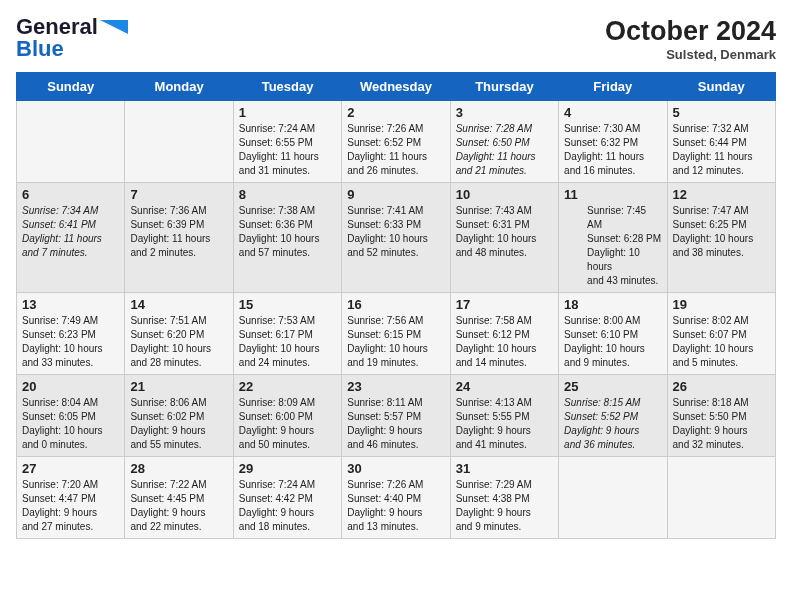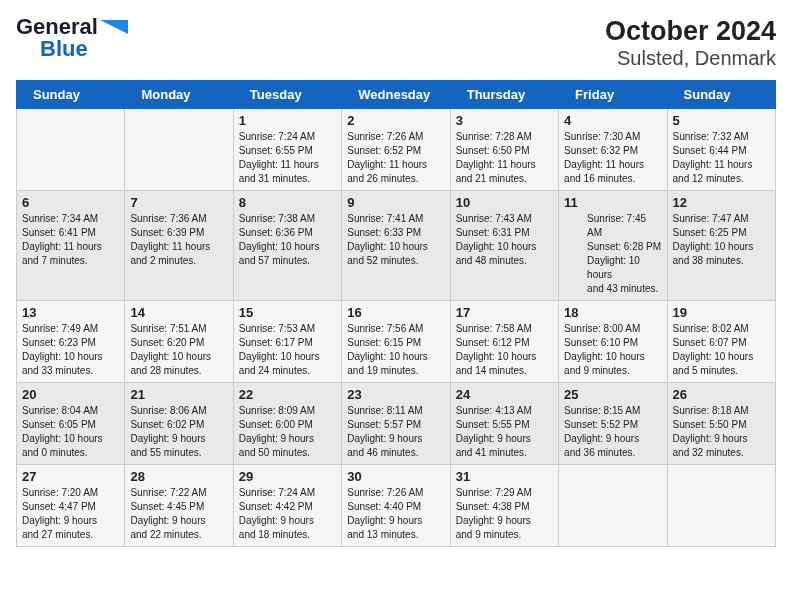--- a/index.html
+++ b/index.html
@@ -38,33 +38,34 @@
     }
     .title-area {
       text-align: right;
     }
     .month-title {
       font-size: 27px;
       font-weight: bold;
       color: #222;
     }
     .location-title {
-      font-size: 20px;
+      font-size: 13px;
       color: #444;
+      font-weight: bold;
     }
     table {
       width: 100%;
       border-collapse: collapse;
       table-layout: fixed;
     }
     thead th {
       background-color: #1565c0;
       color: #fff;
-      text-align: left;
-      padding: 6px 16px;
+      text-align: center;
+      padding: 6px 6px;
       font-size: 13px;
       font-weight: bold;
       border: 1px solid #1565c0;
     }
     tbody td {
       vertical-align: top;
       border: 1px solid #ccc;
       padding: 4px 5px;
       font-size: 10.5px;
       color: #222;
@@ -101,21 +102,21 @@
 <div class="header-area">
   <div class="logo">
     <div class="logo-line">
       <span class="logo-text">
         <span style="color:#1a1a2e;">General</span><svg class="logo-arrow" viewBox="0 0 28 14" xmlns="http://www.w3.org/2000/svg">
             <polygon points="0,0 28,0 28,14" fill="#1e88e5"></polygon>
           </svg>
       </span>
     </div>
     <div>
-      <span class="logo-text" style="color:#1565c0;font-size:22px;margin-left:24px;">Blue</span>
+      <span class="logo-text" style="color:#1565c0;font-size:22px;">Blue</span>
     </div>
   </div>
   <div class="title-area">
     <div class="month-title">October 2024</div>
     <div class="location-title">Sulsted, Denmark</div>
   </div>
 </div>
 
 <table>
   <thead>
@@ -142,21 +143,21 @@
         </td>
         <td>
           <span class="day-num">2</span>
           <div class="day-info" style="white-space: pre-line;">Sunrise: 7:26 AM
 Sunset: 6:52 PM
 Daylight: 11 hours
 and 26 minutes.</div>
         </td>
         <td>
           <span class="day-num">3</span>
-          <div class="day-info" style="white-space: pre-line;">Sunrise: 7:28 AM
+          <div class="day-info" style="white-space: pre-line; font-style: italic;">Sunrise: 7:28 AM
 Sunset: 6:50 PM
 Daylight: 11 hours
 and 21 minutes.</div>
         </td>
         <td>
           <span class="day-num">4</span>
           <div class="day-info" style="white-space: pre-line;">Sunrise: 7:30 AM
 Sunset: 6:32 PM
 Daylight: 11 hours
 and 16 minutes.</div>
@@ -165,21 +166,21 @@
           <span class="day-num">5</span>
           <div class="day-info" style="white-space: pre-line;">Sunrise: 7:32 AM
 Sunset: 6:44 PM
 Daylight: 11 hours
 and 12 minutes.</div>
         </td>
       </tr>
       <tr>
         <td>
           <span class="day-num">6</span>
-          <div class="day-info" style="white-space: pre-line;">Sunrise: 7:34 AM
+          <div class="day-info" style="white-space: pre-line; font-style: italic;">Sunrise: 7:34 AM
 Sunset: 6:41 PM
 Daylight: 11 hours
 and 7 minutes.</div>
         </td>
         <td>
           <span class="day-num">7</span>
           <div class="day-info" style="white-space: pre-line;">Sunrise: 7:36 AM
 Sunset: 6:39 PM
 Daylight: 11 hours
 and 2 minutes.</div>
@@ -302,21 +303,21 @@
         </td>
         <td>
           <span class="day-num">24</span>
           <div class="day-info" style="white-space: pre-line;">Sunrise: 4:13 AM
 Sunset: 5:55 PM
 Daylight: 9 hours
 and 41 minutes.</div>
         </td>
         <td>
           <span class="day-num">25</span>
-          <div class="day-info" style="white-space: pre-line;">Sunrise: 8:15 AM
+          <div class="day-info" style="white-space: pre-line; font-style: italic;">Sunrise: 8:15 AM
 Sunset: 5:52 PM
 Daylight: 9 hours
 and 36 minutes.</div>
         </td>
         <td>
           <span class="day-num">26</span>
           <div class="day-info" style="white-space: pre-line;">Sunrise: 8:18 AM
 Sunset: 5:50 PM
 Daylight: 9 hours
 and 32 minutes.</div>

